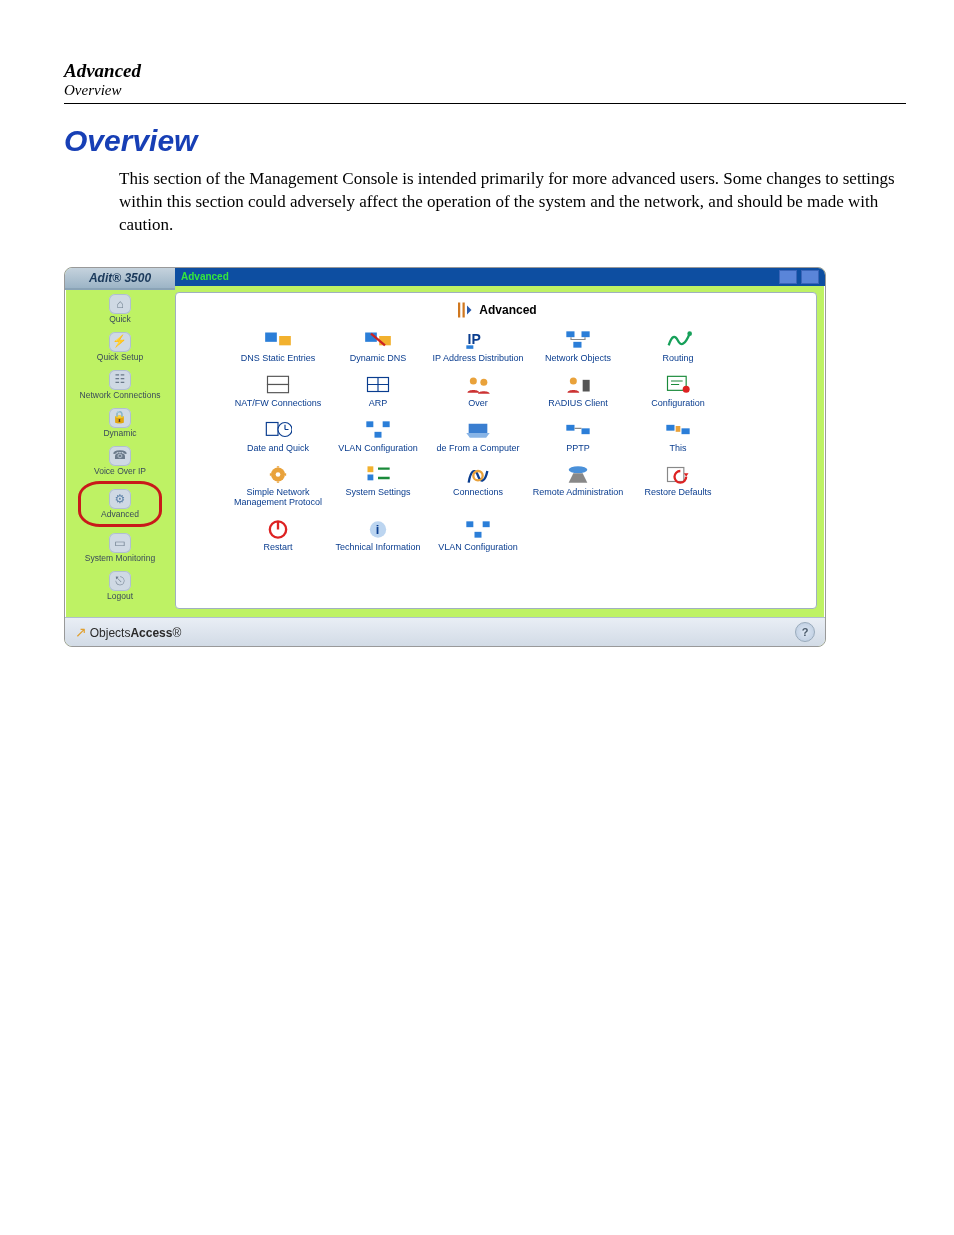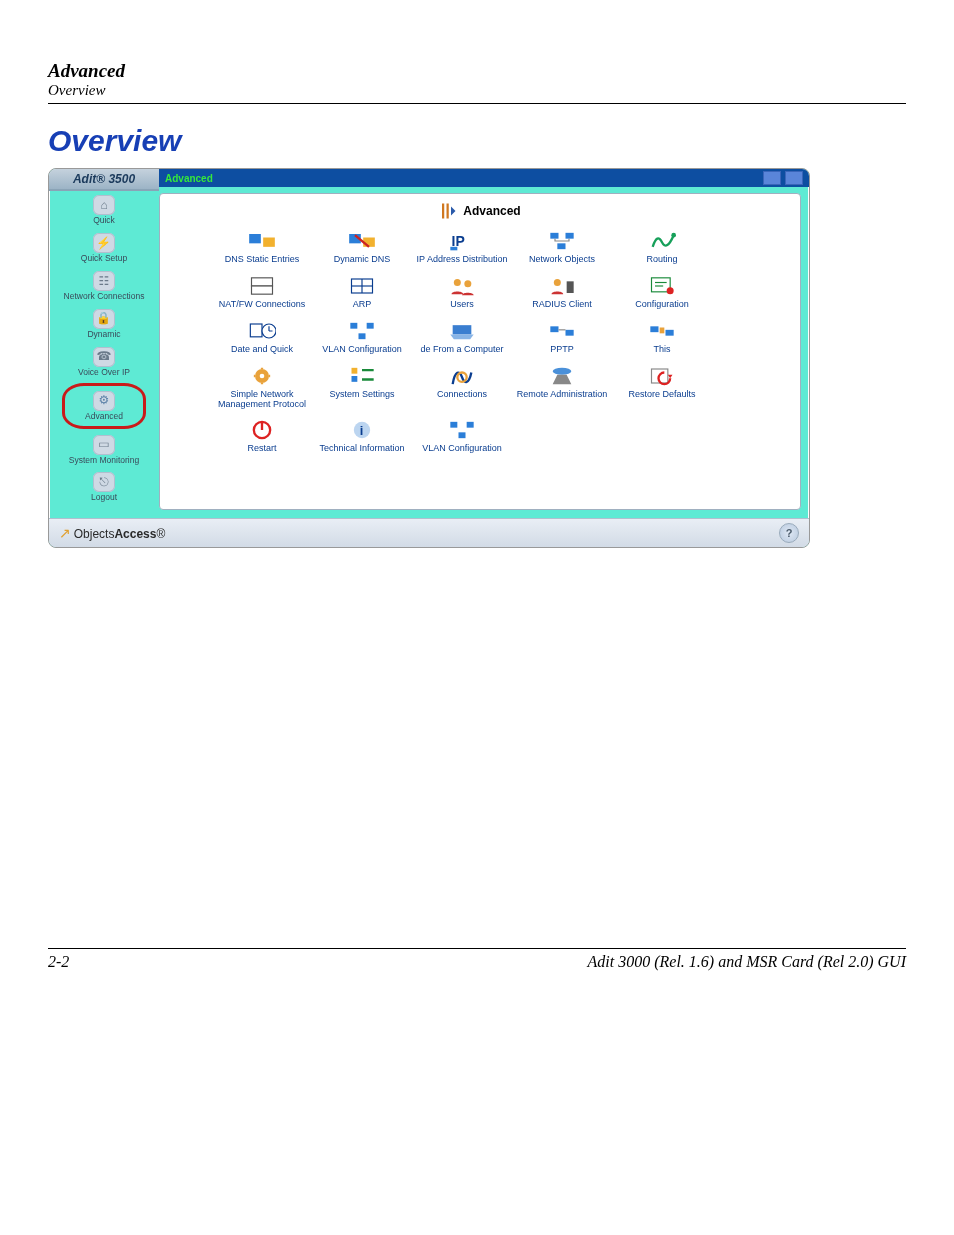--- a/index.html
+++ b/index.html
@@ -6,20 +6,21 @@
     margin: 0;
     padding: 0;
     font-family: "Times New Roman", Times, serif;
     background: #fff;
     color: #000;
     width: 954px;
   }
   .page {
     padding: 60px 48px 30px 48px;
     box-sizing: border-box;
+    margin-left: 16px;
   }
   .header-block {
     border-bottom: 1.5px solid #000;
     margin-bottom: 20px;
     padding-bottom: 4px;
   }
   .header-title {
     font-style: italic;
     font-weight: bold;
     font-size: 19px;
@@ -41,21 +42,21 @@
     line-height: 1.35;
     margin-left: 55px;
     margin-bottom: 30px;
   }
   
   .app-window {
     margin-left: 0;
     width: 760px;
     border: 1px solid #999;
     border-radius: 8px;
-    background: #5eead4;
+    background: #bef264;
     font-family: Verdana, Tahoma, sans-serif;
     font-size: 10px;
     box-shadow: 0 0 0 1px #fff inset;
     overflow: hidden;
   }
   .app-body {
     display: flex;
     align-items: stretch;
   }
   .sidebar {
@@ -164,20 +165,21 @@
     color: #0a3d8f;
     font-size: 9px;
     line-height: 1.1;
     cursor: pointer;
   }
   .gi-icon {
     width: 28px;
     height: 22px;
     margin: 0 auto 3px auto;
     display: flex;
+    align-items: center;
     justify-content: center;
   }
   .footer-bar {
     background: linear-gradient(#e9eef5,#d2dbe6);
     display: flex;
     justify-content: space-between;
     align-items: center;
     padding: 4px 10px;
     border-top: 1px solid #b0bfcf;
   }
@@ -219,20 +221,21 @@
 
 <div class="page">
 
   <div class="header-block">
     <div class="header-title">Advanced</div>
     <div class="header-sub">Overview</div>
   </div>
 
   <div class="section-title">Overview</div>
 
+  <div class="body-text">This section of the Management Console is intended primarily for more advanced users. Some changes to settings within this section could adversely affect the operation of the system and the network, and should be made with caution.</div>
 
   <div class="app-window">
     <div class="app-body">
       <div class="sidebar">
         <div class="device-tab">Adit® 3500</div>
 
         <div class="nav-item">
           <div class="nav-icon">⌂</div>
           <div>Quick</div>
         </div>
@@ -360,21 +363,21 @@
               </div>
               <div class="grid-item">
                 <div class="gi-icon">
                     <svg viewBox="0 0 24 18">
                       <circle cx="8" cy="6" r="3" fill="#e9a23b"></circle>
                       <path d="M3 16c0-3 10-3 10 0" fill="#c33"></path>
                       <circle cx="17" cy="7" r="3" fill="#e9a23b"></circle>
                       <path d="M12 17c0-3 10-3 10 0" fill="#c33"></path>
                     </svg>
                   </div>
-                <div>Users</div>
+                <div>Over</div>
               </div>
               <div class="grid-item">
                 <div class="gi-icon">
                     <svg viewBox="0 0 24 18">
                       <circle cx="8" cy="6" r="3" fill="#e9a23b"></circle>
                       <path d="M3 16c0-3 10-3 10 0" fill="#c33"></path>
                       <rect x="16" y="5" width="6" height="10" fill="#555"></rect>
                     </svg>
                   </div>
                 <div>RADIUS Client</div>
@@ -530,18 +533,14 @@
       </div>
     </div>
     <div class="footer-bar">
       <div class="footer-logo">
         <span class="footer-swoosh">↗</span><span>Objects</span><span class="b">Access</span><span>®</span>
       </div>
       <div class="help-btn">?</div>
     </div>
   </div>
 
-  <div class="page-footer">
-    <span>2-2</span>
-    <span>Adit 3000 (Rel. 1.6) and MSR Card (Rel 2.0) GUI</span>
-  </div>
 
 </div>
 
 </body></html>

